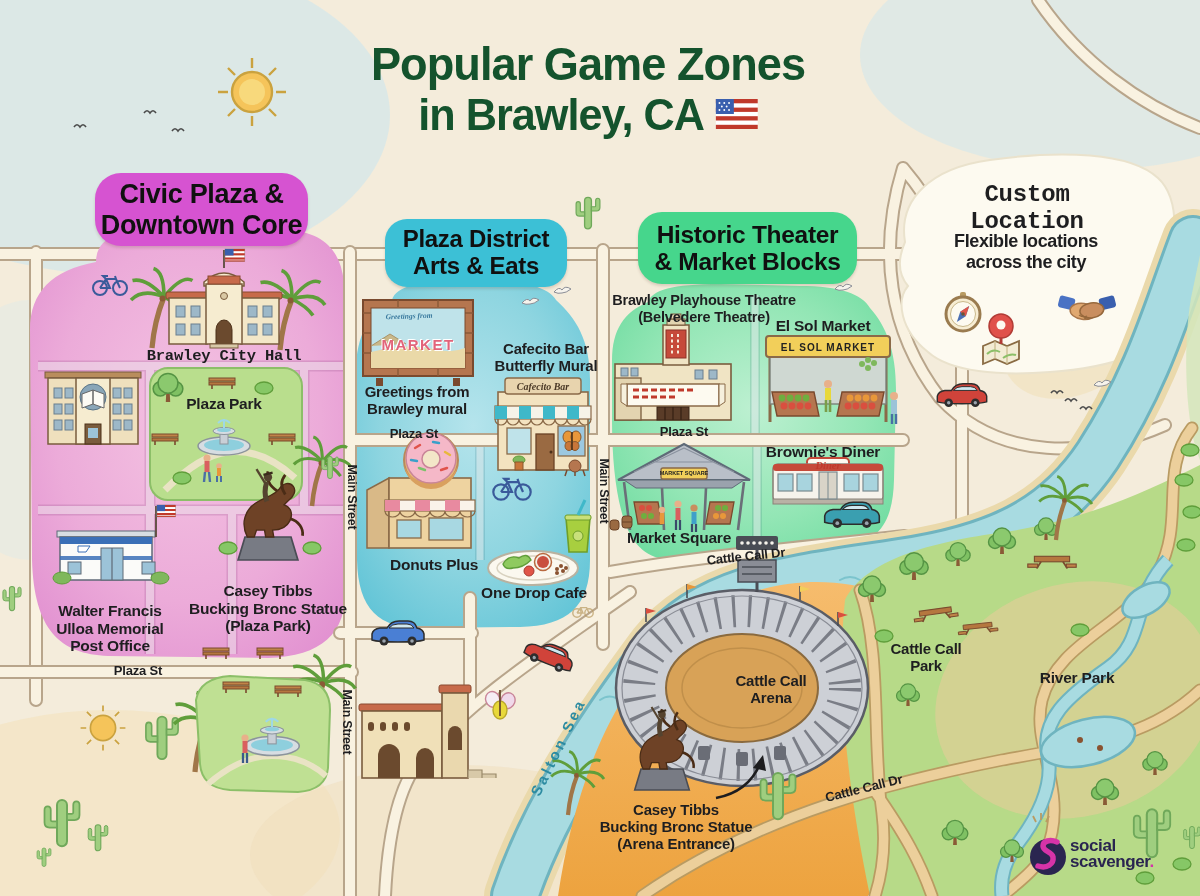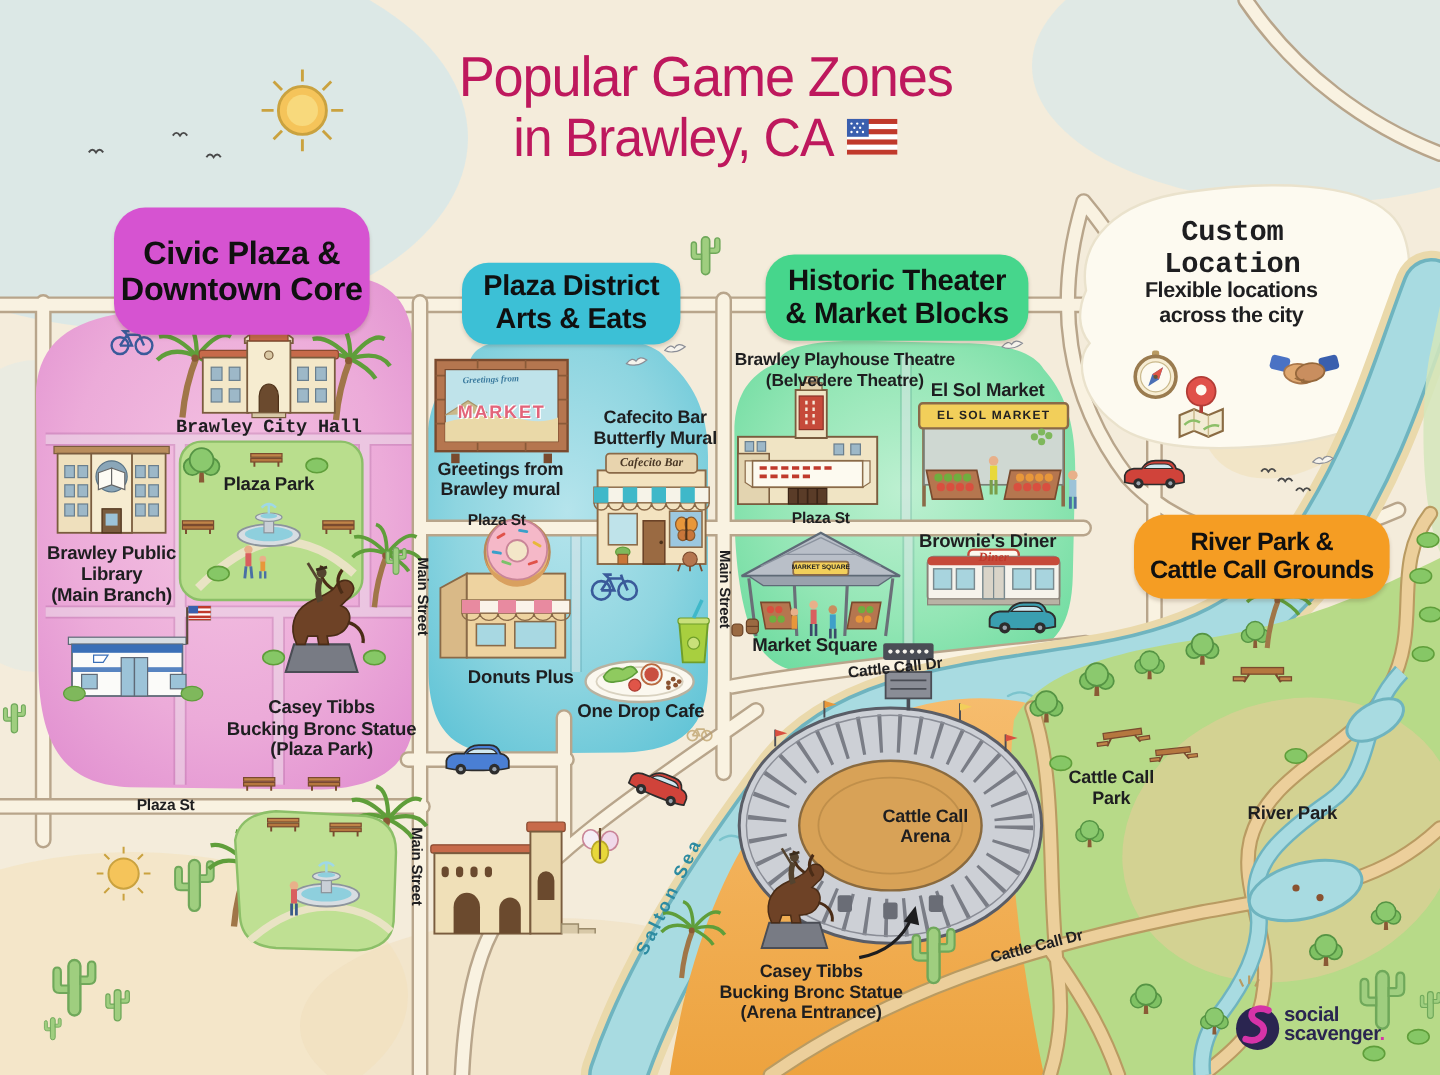--- a/index.html
+++ b/index.html
@@ -5,21 +5,21 @@
   html,body{margin:0;padding:0;background:#9a9a9a;}
   .stage{position:relative;width:1200px;height:896px;margin:0 auto;overflow:hidden;
          background:#f4ecdb;font-family:"Liberation Sans",sans-serif;}
   svg.scene{position:absolute;inset:0;display:block;}
   .lbl{position:absolute;transform:translate(-50%,-50%);text-align:center;font-weight:700;
        color:#1e1e20;white-space:pre-line;line-height:1.14;letter-spacing:-0.2px;pointer-events:none;}
   .pill{position:absolute;display:flex;align-items:center;justify-content:center;text-align:center;
         font-weight:700;color:#101010;white-space:pre-line;line-height:1.12;letter-spacing:-0.3px;
         box-shadow:0 2px 3px rgba(90,60,40,.18);}
   .title-wrap{position:absolute;left:588px;top:38px;transform:translateX(-50%);text-align:right;
-        color:#be185d;font-weight:400;letter-spacing:-1px;line-height:1.1;}
+        color:#14532d;font-weight:700;letter-spacing:-1px;line-height:1.1;}
   .title-wrap .t1{font-size:47px;transform:scaleX(.96);}
   .title-wrap .t2{font-size:45px;transform:scaleX(.96);display:flex;align-items:center;justify-content:center;gap:12px;}
   .sign{position:absolute;transform:translate(-50%,-50%);font-weight:700;color:#222;
         text-align:center;white-space:nowrap;pointer-events:none;}
   .logo-text{position:absolute;left:1070px;top:838px;font-weight:700;color:#2a2550;
         font-size:17px;line-height:.92;letter-spacing:-0.4px;}
   .logo-text .dot{color:#d633a8;}
 </style>
 </head>
 <body>
@@ -697,38 +697,36 @@
             <circle cx="6.5" cy="7.5" r="1"></circle>
             <circle cx="11.5" cy="7.5" r="1"></circle>
             <circle cx="4" cy="11" r="1"></circle>
             <circle cx="9" cy="11" r="1"></circle>
             <circle cx="14" cy="11" r="1"></circle>
           </g>
     </svg>
   </div>
 </div>
 
-<div class="pill" style="left: 95px; top: 173px; width: 213px; height: 106px; border-radius: 26px; font-size: 27px; background: rgb(214, 83, 209);">Civic Plaza &amp;
+<div class="pill" style="left: 95px; top: 173px; width: 213px; height: 73px; border-radius: 26px; font-size: 27px; background: rgb(214, 83, 209);">Civic Plaza &amp;
 Downtown Core</div>
 <div class="pill" style="left: 385px; top: 219px; width: 182px; height: 68px; border-radius: 22px; font-size: 24px; background: rgb(60, 192, 214);">Plaza District
 Arts &amp; Eats</div>
 <div class="pill" style="left: 638px; top: 212px; width: 219px; height: 72px; border-radius: 24px; font-size: 24.5px; background: rgb(70, 214, 140);">Historic Theater
 &amp; Market Blocks</div>
-<div class="pill" style="left: 945px; top: 429px; width: 213px; height: 70px; border-radius: 26px; font-size: 21px; letter-spacing: -0.5px; background: rgb(245, 157, 35);">River Park &amp;
-Cattle Call Grounds</div>
 
 <div class="lbl" style="left:1027px;top:208px;font-size:24px;font-family:Liberation Mono, monospace;">Custom Location</div>
 <div class="lbl" style="left:1026px;top:252px;font-size:18px;font-weight:700;letter-spacing:-0.4px;">Flexible locations
 across the city</div>
 
 <div class="lbl" style="left:224px;top:357px;font-size:15.5px;font-family:Liberation Mono, monospace;">Brawley City Hall</div>
 <div class="lbl" style="left:224px;top:404px;font-size:15.5px;">Plaza Park</div>
-<div class="lbl" style="left:93px;top:479px;font-size:15.5px;">Brawley Public
-Library
-(Main Branch)</div>
+<div class="lbl" style="left:110px;top:628px;font-size:15.5px;">Walter Francis
+Ulloa Memorial
+Post Office</div>
 <div class="lbl" style="left:268px;top:608px;font-size:15.5px;">Casey Tibbs
 Bucking Bronc Statue
 (Plaza Park)</div>
 
 <div class="lbl" style="left:417px;top:400px;font-size:15px;">Greetings from
 Brawley mural</div>
 <div class="lbl" style="left:546px;top:357px;font-size:15px;">Cafecito Bar
 Butterfly Mural</div>
 <div class="lbl" style="left:418px;top:565px;font-size:15.5px;margin-left:16px;">Donuts Plus</div>
 <div class="lbl" style="left:534px;top:593px;font-size:15.5px;">One Drop Cafe</div>

